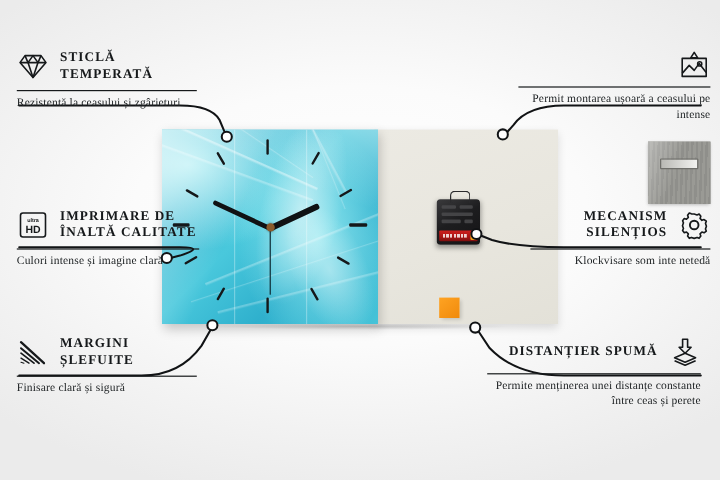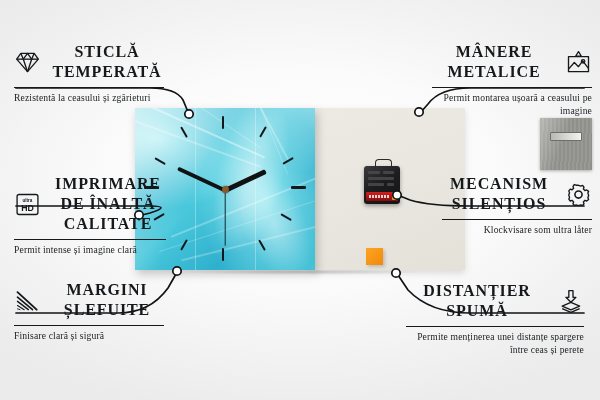--- a/index.html
+++ b/index.html
@@ -107,22 +107,22 @@
   .wires{position:absolute;inset:0;pointer-events:none;}
 
   
   .callout{position:absolute;}
   .callout.left{text-align:left;}
   .callout.right{text-align:right;}
   .co-head{display:flex;align-items:center;gap:9px;}
   .callout.right .co-head{justify-content:flex-end;}
   .co-title{
     font-family:"Liberation Serif",serif;
-    font-weight:700;font-size:16px;letter-spacing:.9px;
-    color:#16191b;line-height:1.25;text-transform:uppercase;text-align:center;
+    font-weight:700;font-size:11px;letter-spacing:.9px;
+    color:#16191b;line-height:1.25;text-transform:uppercase;
   }
   .co-rule{height:1.3px;background:#16191b;margin:5px 0 4px;}
   .co-sub{
     font-family:"Liberation Serif",serif;
     font-size:9.6px;color:#202426;line-height:1.34;letter-spacing:.15px;
   }
   .ico{width:27px;height:25px;flex:0 0 auto;display:block;}
 
   #c-glass{left:14px;top:42px;width:150px;}
   #c-glass .co-rule{width:150px;}
@@ -243,21 +243,21 @@
   <div class="callout left" id="c-print">
     <div class="co-head">
       <svg class="ico" viewBox="0 0 32 30">
         <rect x="3.5" y="3" width="25" height="24" rx="2.5" fill="none" stroke="#16191b" stroke-width="1.6"></rect>
         <text x="16" y="12" font-family="Liberation Sans, sans-serif" font-size="5.4" font-weight="700" text-anchor="middle" fill="#16191b">ultra</text>
         <text x="16" y="23" font-family="Liberation Sans, sans-serif" font-size="10.5" font-weight="700" text-anchor="middle" fill="#16191b">HD</text>
       </svg>
       <div class="co-title">IMPRIMARE DE ÎNALTĂ CALITATE</div>
     </div>
     <div class="co-rule"></div>
-    <div class="co-sub">Permit intense și imagine clară</div>
+    <div class="co-sub">Culori intense și imagine clară</div>
   </div>
 
   <div class="callout left" id="c-edges">
     <div class="co-head">
       <svg class="ico" viewBox="0 0 32 30">
         <g stroke="#16191b" stroke-linecap="round">
           <path d="M4,5 L27,26" stroke-width="2.3"></path>
           <path d="M4,11 L22,26" stroke-width="2"></path>
           <path d="M4,16 L17,26" stroke-width="1.7"></path>
           <path d="M4,21 L12,26" stroke-width="1.4"></path>
@@ -265,60 +265,59 @@
         </g>
       </svg>
       <div class="co-title">MARGINI ȘLEFUITE</div>
     </div>
     <div class="co-rule"></div>
     <div class="co-sub">Finisare clară și sigură</div>
   </div>
 
   <div class="callout right" id="c-hangers">
     <div class="co-head">
-      <div class="co-title">MÂNERE METALICE</div>
       <svg class="ico" viewBox="0 0 32 30">
         <g fill="none" stroke="#16191b" stroke-width="1.6" stroke-linejoin="round">
           <path d="M16,2 L12.5,7.5 L19.5,7.5 Z"></path>
           <rect x="4" y="8" width="24" height="18"></rect>
           <path d="M4,23 L11,15 L16,20 L21,13 L28,22"></path>
         </g>
         <circle cx="21.5" cy="13.5" r="2.1" fill="none" stroke="#16191b" stroke-width="1.5"></circle>
       </svg>
     </div>
     <div class="co-rule"></div>
-    <div class="co-sub">Permit montarea ușoară a ceasului pe imagine</div>
+    <div class="co-sub">Permit montarea ușoară a ceasului pe intense</div>
   </div>
 
   <div class="callout right" id="c-mech">
     <div class="co-head">
       <div class="co-title">MECANISM SILENȚIOS</div>
       <svg class="ico" viewBox="0 0 32 30">
         <g fill="none" stroke="#16191b" stroke-width="1.9" stroke-linejoin="round">
           <path d="M16,3 l3.3,1.1 2.4,-1 2,2.6 -0.9,2.5 2.2,2.2 2.5,-0.9 2.6,2 -1,2.4
                    1.1,3.3 -1.1,3.3 1,2.4 -2.6,2 -2.5,-0.9 -2.2,2.2 0.9,2.5 -2,2.6 -2.4,-1
                    -3.3,1.1 -3.3,-1.1 -2.4,1 -2,-2.6 0.9,-2.5 -2.2,-2.2 -2.5,0.9 -2,-2.6
                    1,-2.4 -1.1,-3.3 1.1,-3.3 -1,-2.4 2,-2.6 2.5,0.9 2.2,-2.2 -0.9,-2.5
                    2,-2.6 2.4,1 Z" transform="scale(0.86) translate(2.6,1.6)"></path>
           <circle cx="16" cy="15" r="4.3"></circle>
         </g>
       </svg>
     </div>
     <div class="co-rule"></div>
-    <div class="co-sub">Klockvisare som ultra låter</div>
+    <div class="co-sub">Klockvisare som inte netedă</div>
   </div>
 
   <div class="callout right" id="c-spacer">
     <div class="co-head">
       <div class="co-title">DISTANȚIER SPUMĂ</div>
       <svg class="ico" viewBox="0 0 32 30">
         <g fill="none" stroke="#16191b" stroke-width="1.6" stroke-linejoin="round">
           <path d="M14,2 L19,2 L19,10 L22.5,10 L16.5,16 L10.5,10 L14,10 Z"></path>
           <path d="M16.5,16 L27,20.5 L16.5,25 L6,20.5 Z"></path>
           <path d="M6,23.5 L16.5,28 L27,23.5"></path>
         </g>
       </svg>
     </div>
     <div class="co-rule"></div>
-    <div class="co-sub">Permite menținerea unei distanțe spargere între ceas și perete</div>
+    <div class="co-sub">Permite menținerea unei distanțe constante între ceas și perete</div>
   </div>
 
 </div>
 
 </body></html>

